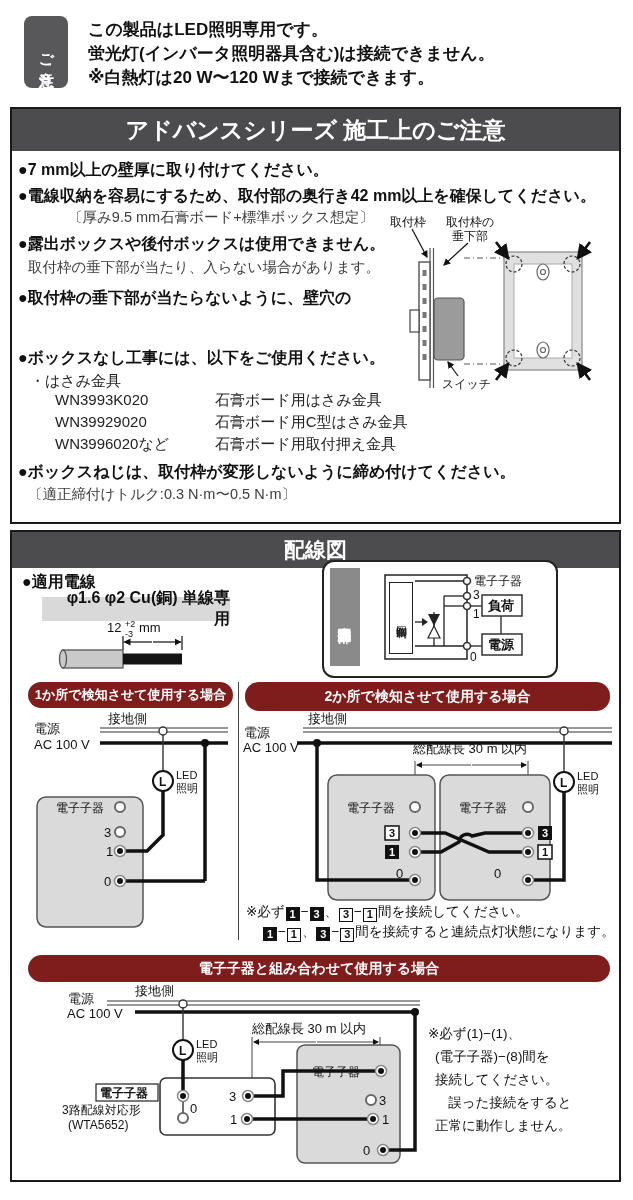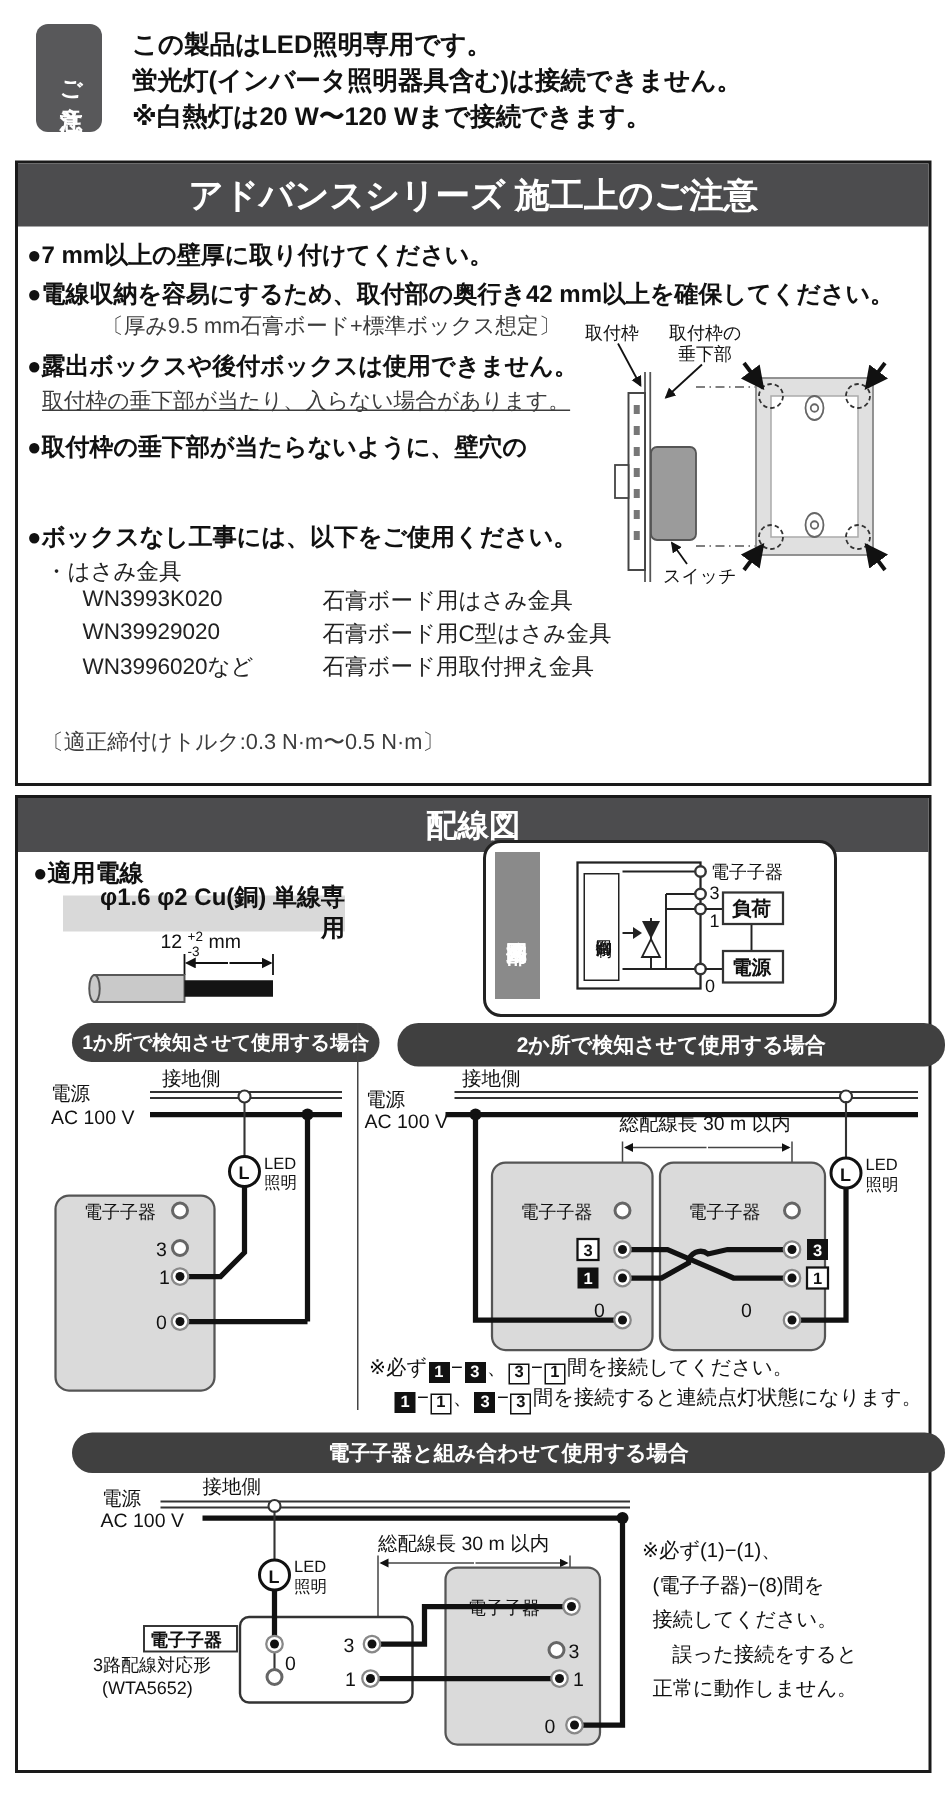--- a/index.html
+++ b/index.html
@@ -1,20 +1,20 @@
 <!DOCTYPE html>
 <html><head>
 <meta charset="utf-8">
 <style>
   html,body{margin:0;padding:0;background:#fff;}
   .page{position:relative;width:633px;height:1200px;background:#fff;overflow:hidden;
         font-family:"Liberation Sans","DejaVu Sans",sans-serif;color:#111;}
   .abs{position:absolute;}
   .bar{background:#4c4c4e;color:#fff;font-weight:bold;display:flex;align-items:center;justify-content:center;}
-  .pill{background:#404040;color:#fff;font-weight:bold;display:flex;align-items:center;justify-content:center;border-radius:14px;margin-left:20px;}
+  .pill{background:#7f1d1d;color:#fff;font-weight:bold;display:flex;align-items:center;justify-content:center;border-radius:14px;}
   .box{border:2px solid #1a1a1a;background:#fff;}
   .vtext{writing-mode:vertical-rl;text-orientation:upright;}
   .badge{background:#58585a;color:#fff;border-radius:8px;display:flex;align-items:center;justify-content:center;font-weight:bold;}
   .main-b{font-size:16px;font-weight:bold;color:#111;white-space:nowrap;}
   .sub-t{font-size:14.5px;color:#3c3c3c;white-space:nowrap;}
   .part{font-size:15px;color:#222;white-space:nowrap;}
   .spec-band{background:#d9d9d9;color:#111;font-weight:bold;font-size:16px;display:flex;align-items:center;padding-left:12px;}
   .note{font-size:13.5px;color:#111;white-space:nowrap;}
   .sq{display:inline-block;width:14px;height:14px;line-height:14px;text-align:center;
       font-size:11px;font-weight:bold;vertical-align:-2px;margin:0 1px;}
@@ -35,30 +35,31 @@
   <div class="abs main-b" style="left:88px;top:42px;font-size:17px;">蛍光灯(インバータ照明器具含む)は接続できません。</div>
   <div class="abs main-b" style="left:88px;top:66px;font-size:17px;">※白熱灯は20 W〜120 Wまで接続できます。</div>
 
   <div class="abs box" style="left:10px;top:107px;width:607px;height:413px;">
     <div class="bar" style="height:42px;font-size:23px;">アドバンスシリーズ 施工上のご注意</div>
   </div>
   <div class="abs main-b" style="left:18px;top:160px;">●7 mm以上の壁厚に取り付けてください。</div>
   <div class="abs main-b" style="left:18px;top:186px;">●電線収納を容易にするため、取付部の奥行き42 mm以上を確保してください。</div>
   <div class="abs sub-t" style="left:28px;top:208px;margin-left:40px;">〔厚み9.5 mm石膏ボード+標準ボックス想定〕</div>
   <div class="abs main-b" style="left:18px;top:234px;">●露出ボックスや後付ボックスは使用できません。</div>
-  <div class="abs sub-t" style="left:28px;top:258px;text-decoration:underline;">取付枠の垂下部が当たり、入らない場合があります。</div>
+  <div class="abs sub-t" style="left:28px;top:258px;">取付枠の垂下部が当たり、入らない場合があります。</div>
   <div class="abs main-b" style="left:18px;top:288px;">●取付枠の垂下部が当たらないように、壁穴の</div>
   <div class="abs main-b" style="left:18px;top:348px;">●ボックスなし工事には、以下をご使用ください。</div>
   <div class="abs sub-t" style="left:30px;top:372px;font-size:15px;color:#222;">・はさみ金具</div>
   <div class="abs part" style="left:55px;top:391px;">WN3993K020</div>
   <div class="abs part" style="left:215px;top:391px;">石膏ボード用はさみ金具</div>
   <div class="abs part" style="left:55px;top:413px;">WN39929020</div>
   <div class="abs part" style="left:215px;top:413px;">石膏ボード用C型はさみ金具</div>
   <div class="abs part" style="left:55px;top:435px;">WN3996020など</div>
   <div class="abs part" style="left:215px;top:435px;">石膏ボード用取付押え金具</div>
+  <div class="abs main-b" style="left:18px;top:462px;">●ボックスねじは、取付枠が変形しないように締め付けてください。</div>
   <div class="abs sub-t" style="left:28px;top:485px;">〔適正締付けトルク:0.3 N·m〜0.5 N·m〕</div>
 
   <svg class="abs" style="left:386px;top:212px;" width="230" height="182" viewBox="0 0 230 182">
     <defs>
       <marker id="ah1" markerWidth="7" markerHeight="7" refX="5" refY="3" orient="auto">
         <path d="M0,0L6,3L0,6z" fill="#111"></path>
       </marker>
     </defs>
     <text x="4" y="14" class="t12">取付枠</text>
     <text x="60" y="14" class="t12">取付枠の</text>

